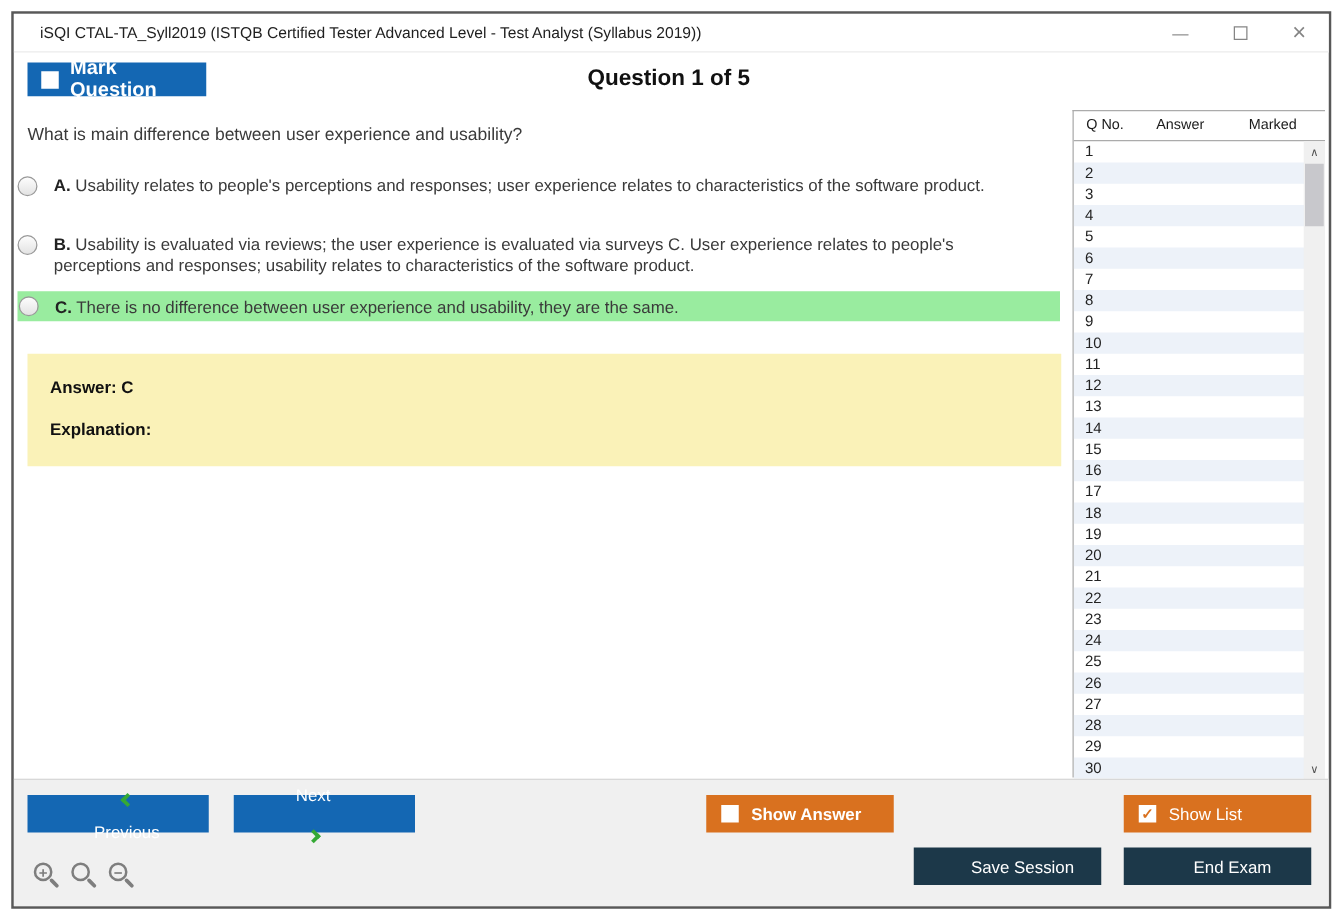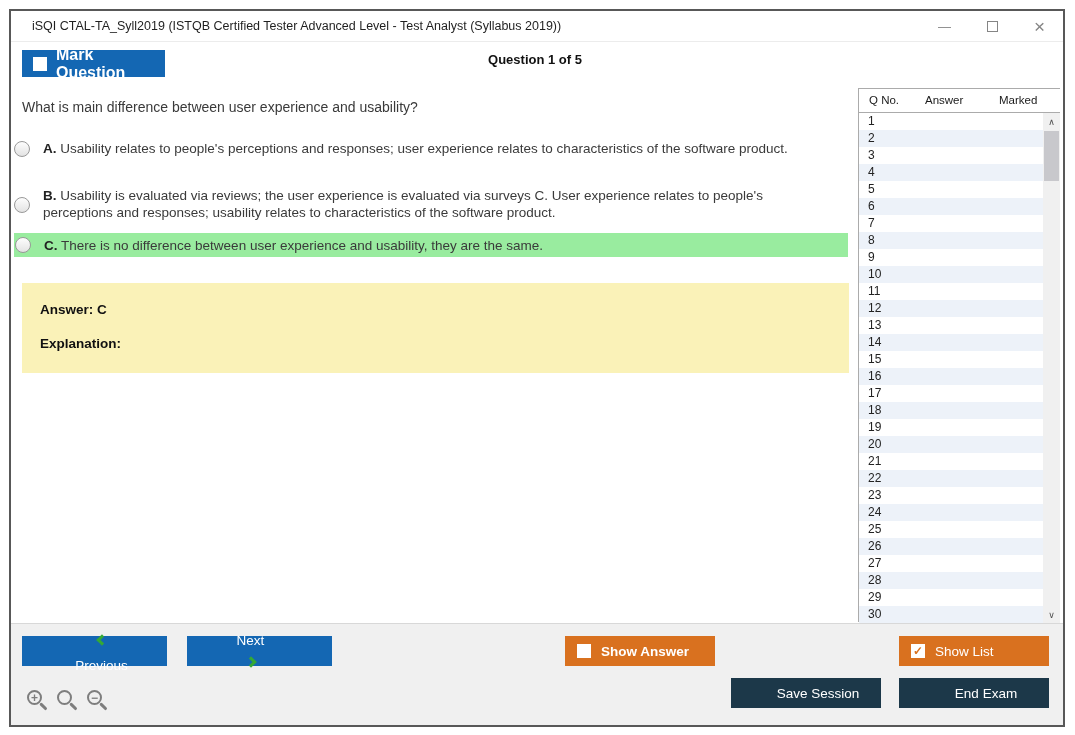--- a/index.html
+++ b/index.html
@@ -16,25 +16,25 @@
   .wc-max { width:11px; height:11px; border:1.4px solid #858585; }
   .wc-min { font-size:13px; color:#858585; }
   .wc-close { font-size:19px; color:#858585; }
 
   
   .mark-btn { position:absolute; left:11px; top:39px; width:143px; height:27px; background:#1467B3;
               display:flex; align-items:center; gap:9px; padding-left:11px; cursor:pointer; }
   .checkbox { width:14px; height:14px; background:#ffffff; flex:0 0 auto; display:flex; align-items:center; justify-content:center; }
   .mark-btn span.lbl { color:#fff; font-size:16px; font-weight:bold; }
   .q-counter { position:absolute; left:0; top:41px; width:1048px; text-align:center;
-               font-size:13px; font-weight:bold; color:#111; }
+               font-size:18px; font-weight:bold; color:#111; }
 
   
   .q-text { position:absolute; left:11px; top:88px; font-size:14px; color:#3a3a3a; }
-  .opt { position:absolute; left:3px; width:834px; display:flex; gap:13px;align-items:center; }
+  .opt { position:absolute; left:3px; width:834px; display:flex; gap:13px; }
   .opt-a { top:129px; }
   .opt-b { top:176px; }
   .opt-c { top:222px; height:24px; background:#99EC9F; align-items:center; padding-left:1px; }
   .radio { width:16px; height:16px; border-radius:50%; border:1px solid #999;
            background:linear-gradient(#fdfdfd,#e3e3e3); flex:0 0 auto; margin-top:1px; cursor:pointer; }
   .opt-c .radio { margin-top:0; }
   .opt-text { font-size:13.5px; line-height:17px; color:#3a3a3a; max-width:788px; }
   .opt-text b { color:#222; }
 
   
@@ -60,21 +60,21 @@
   .qscroll .down { bottom:0; }
   .qscroll .thumb { position:absolute; left:1px; top:18px; width:15px; height:50px; background:#C8C8CC; cursor:pointer; }
 
   
   .footer { position:absolute; left:0; top:612px; width:1052px; height:102px; background:#F0F0F0; border-top:1px solid #d8d8d8; }
   .btn { position:absolute; height:30px; display:flex; align-items:center; cursor:pointer; color:#fff; }
   .btn-blue { background:#1467B3; font-weight:normal; font-size:13.5px;flex-direction:column; }
   .btn-orange { background:#D9711F; font-size:13.5px; }
   .btn-navy { background:#1C3849; font-size:13.5px; justify-content:center;padding-left:24px; }
   .btn-prev { left:11px; top:12px; width:145px; padding-left:14px; gap:14px; }
-  .btn-next { left:176px; top:12px; width:145px; justify-content:flex-end; padding-right:18px; gap:10px; }
+  .btn-next { left:176px; top:12px; width:145px; justify-content:center; padding-right:18px; gap:21px; }
   .chev { width:8px; height:8px; border-left:3px solid #35A935; border-bottom:3px solid #35A935; flex:0 0 auto; }
   .chev-left { transform:rotate(45deg); }
   .chev-right { transform:rotate(-135deg); }
   .btn-show-answer { left:554px; top:12px; width:150px; padding-left:12px; gap:10px; font-weight:bold; }
   .btn-review { left:720px; top:12px; width:150px; padding-left:12px; padding-right:12px; justify-content:space-between; }
   .review-arrow { color:#8a8a8a; font-size:10px; }
   .btn-show-list { left:888px; top:12px; width:150px; padding-left:12px; gap:10px; }
   .btn-show-list .checkbox { color:#D9711F; font-size:12px; font-weight:bold; }
   .btn-save { left:720px; top:54px; width:150px; }
   .btn-end { left:888px; top:54px; width:150px; }

